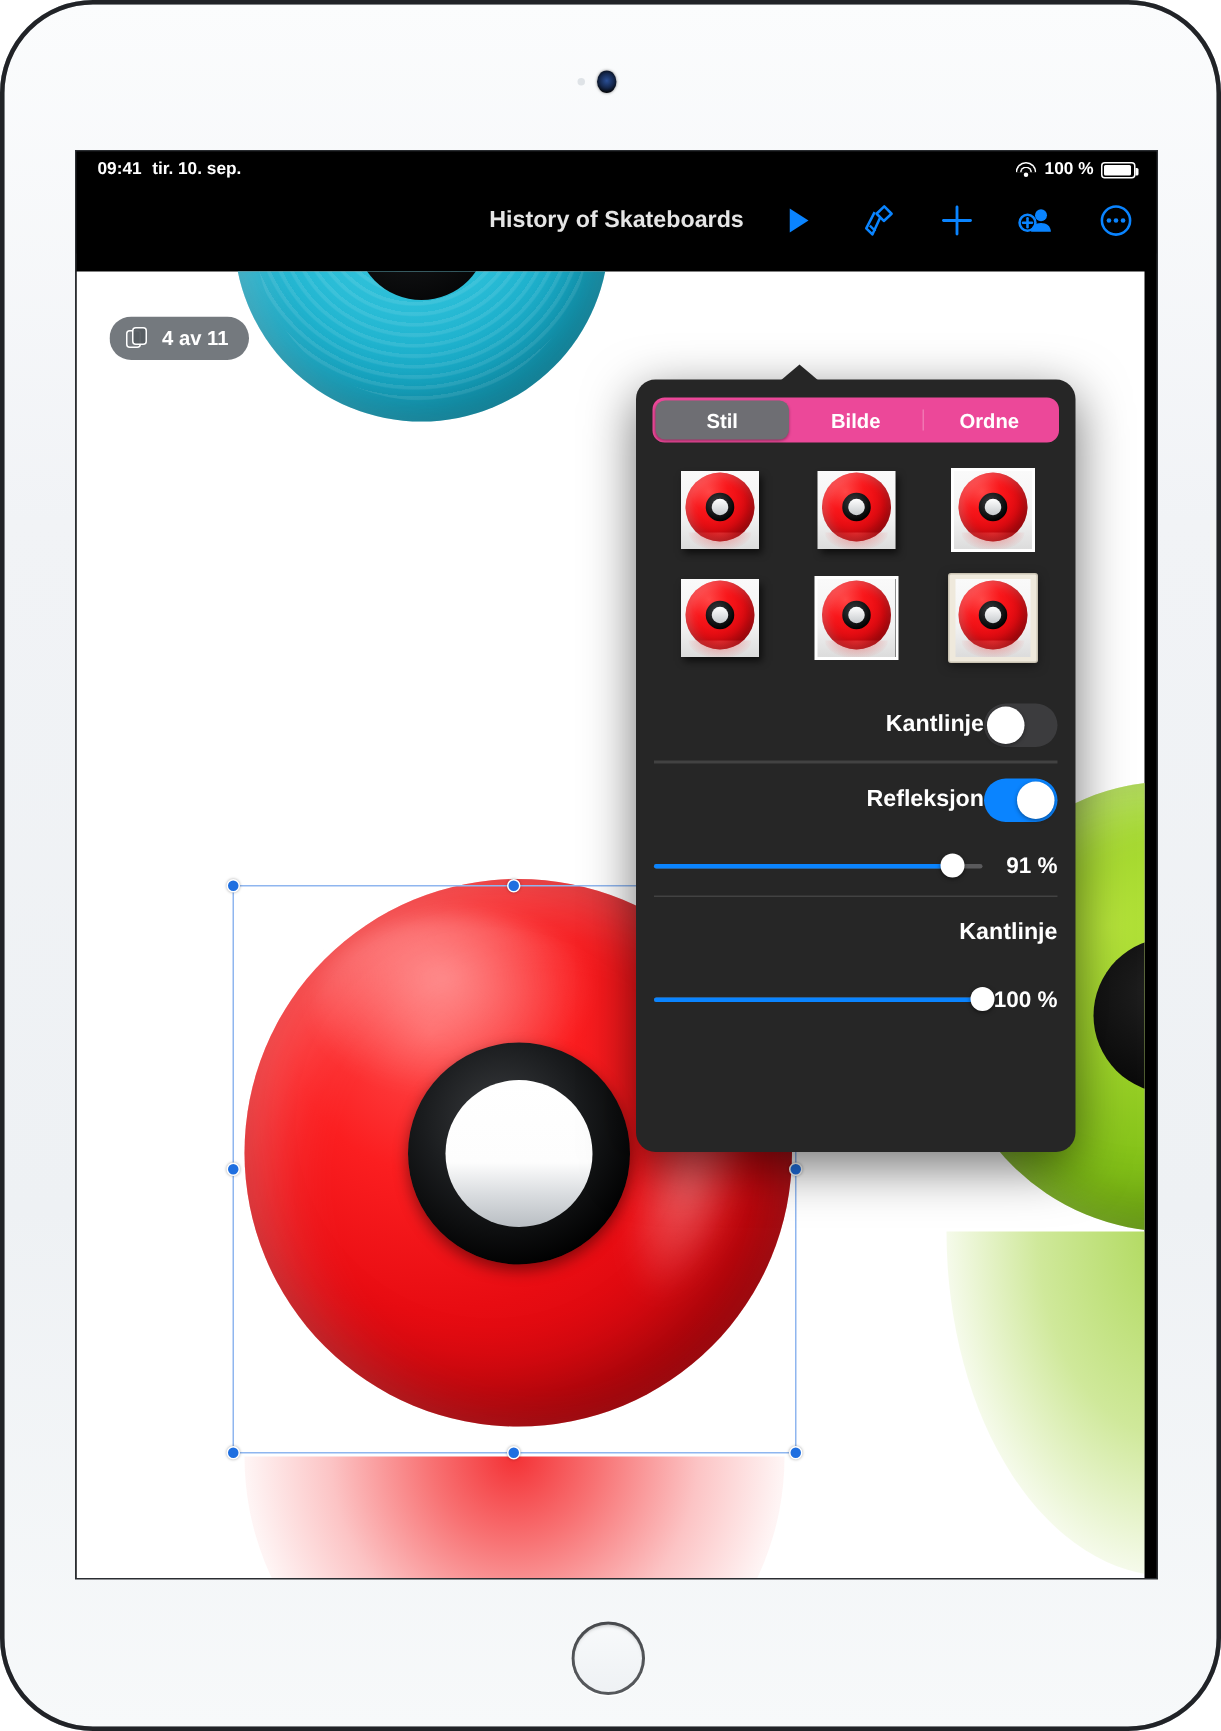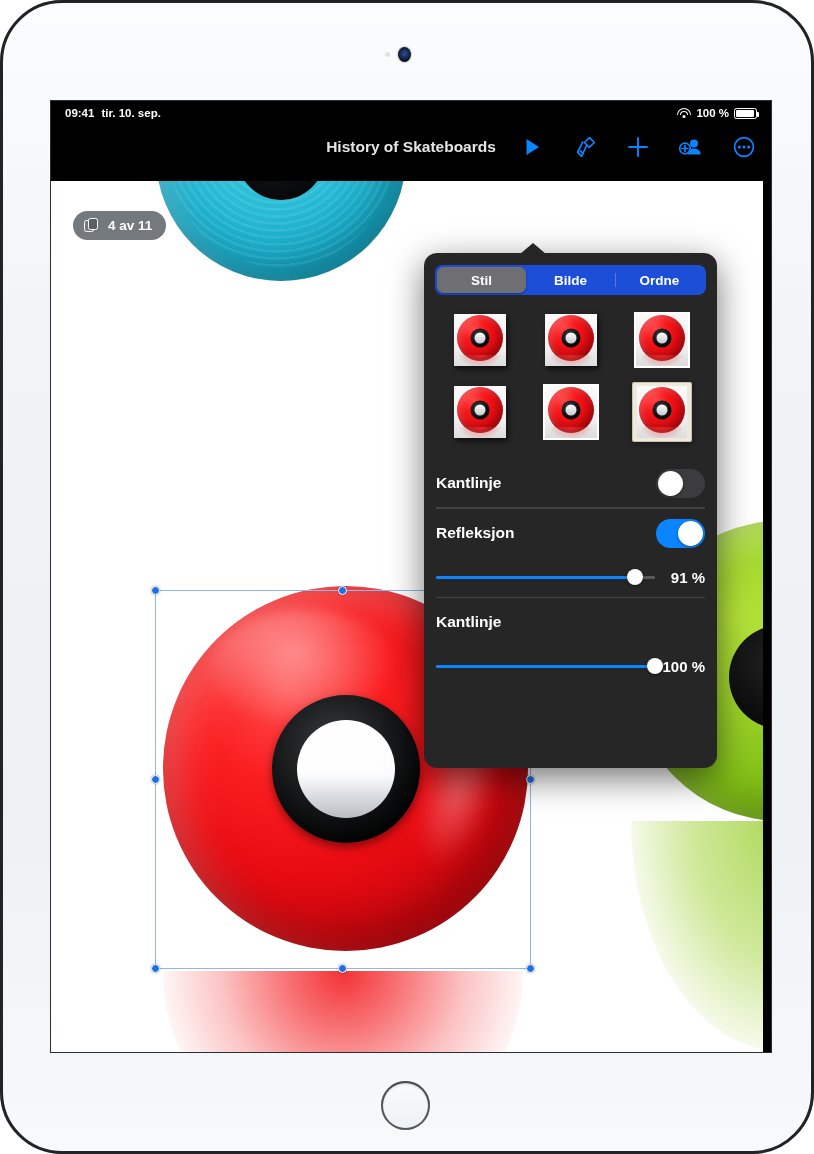--- a/index.html
+++ b/index.html
@@ -247,21 +247,21 @@
     color:#fff; overflow:hidden;
   }
   #popover-arrow{
     position:absolute; left:469px; top:62px; width:0; height:0;
     border-left:13px solid transparent; border-right:13px solid transparent;
     border-bottom:11px solid #262626; z-index:31;
   }
 
   
   #seg{
-    margin:12px 11px 0 11px; height:30px; background:#1d4ed8;
+    margin:12px 11px 0 11px; height:30px; background:#ec4899;
     border-radius:8px; display:flex; padding:2px; position:relative;
   }
   .seg-item{
     flex:1; display:flex; align-items:center; justify-content:center;
     font-size:13.5px; font-weight:bold; color:#fff; border-radius:6.5px;
     cursor:pointer; position:relative;
   }
   .seg-item.active{ background:#6e6e73; box-shadow:0 1px 2px rgba(0,0,0,.35); }
   .seg-item + .seg-item:not(.active)::before{
     content:""; position:absolute; left:0; top:6px; bottom:6px; width:1px;
@@ -307,21 +307,21 @@
   }
   .thumb-refl{
     position:absolute; left:50%; bottom:-1px; transform:translateX(-50%);
     width:42px; height:12px; border-radius:50%/0 0 100% 100%;
     background:radial-gradient(ellipse at 50% 0%, rgba(240,70,70,.55), rgba(255,255,255,0) 75%);
   }
 
   
   .row{
     height:48px; margin:0 12px; display:flex; align-items:center;
-    justify-content:space-between; position:relative;
+    justify-content:flex-end; position:relative;
   }
   .row-label{ font-size:15.5px; font-weight:bold; color:#fff; }
   .divider{ height:1px; margin:0 12px; background:rgba(255,255,255,.13); }
   #rows-section{ margin-top:18px; }
 
   .toggle{
     width:49px; height:29px; border-radius:15px; background:#3c3c3e;
     position:relative; cursor:pointer; flex:none;
   }
   .toggle.on{ background:#0a84ff; }

